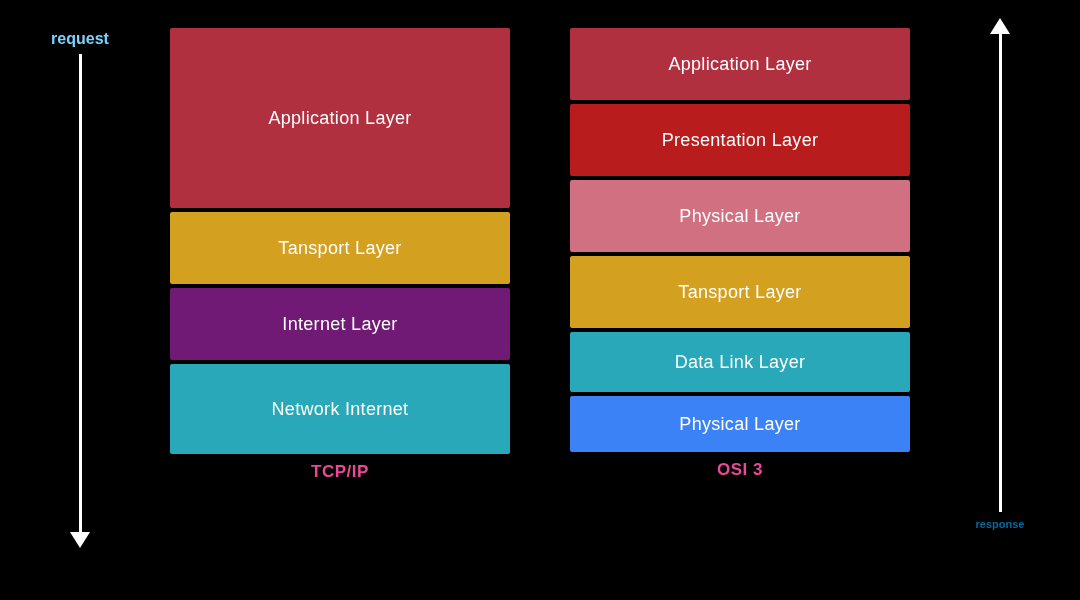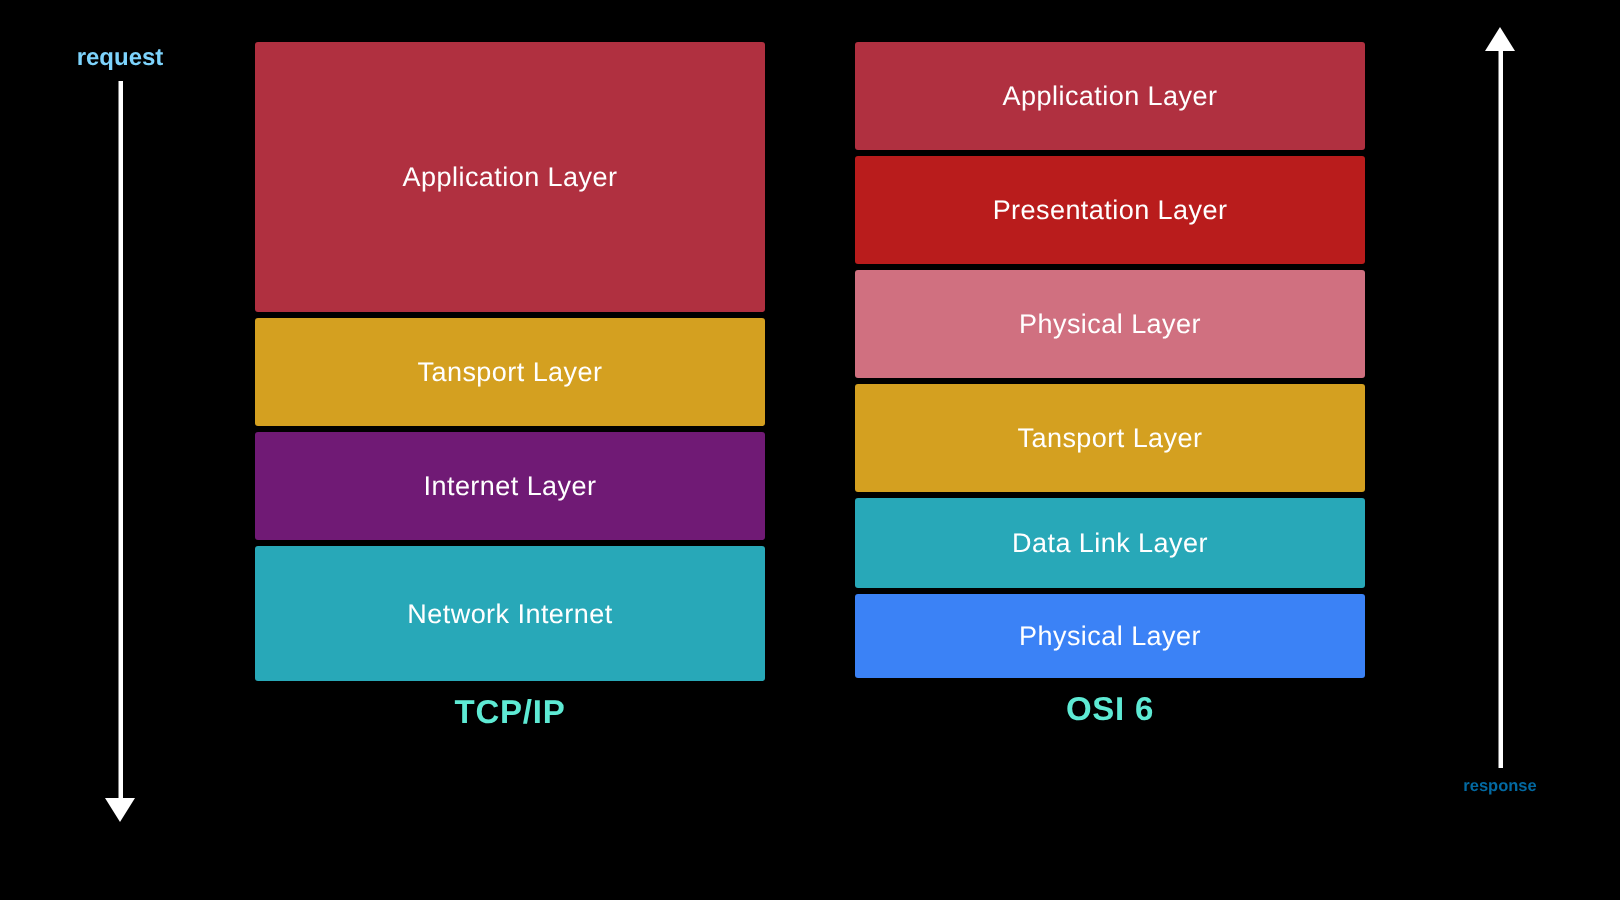--- a/index.html
+++ b/index.html
@@ -93,22 +93,22 @@
 
     
     .diagram-col {
       display: flex;
       flex-direction: column;
       align-items: center;
       gap: 0;
     }
 
     .col-title {
-      color: #5eead4;
-      font-size: 22px;
+      color: #ec4899;
+      font-size: 17px;
       font-weight: bold;
       margin-top: 8px;
       margin-bottom: 0;
       letter-spacing: 0.5px;
     }
 
     .layers-stack {
       display: flex;
       flex-direction: column;
       width: 340px;
@@ -184,21 +184,21 @@
       <div class="layer-block osi-trans">
         <span>Tansport Layer</span>
       </div>
       <div class="layer-block osi-data">
         <span>Data Link Layer</span>
       </div>
       <div class="layer-block osi-phys">
         <span>Physical Layer</span>
       </div>
     </div>
-    <span class="col-title">OSI 6</span>
+    <span class="col-title">OSI 3</span>
   </div>
 
   <div class="right-arrow-area">
     <div class="arrow-up"></div>
     <span class="arrow-label-bottom">response</span>
   </div>
 
 </div>
 
 </body></html>

